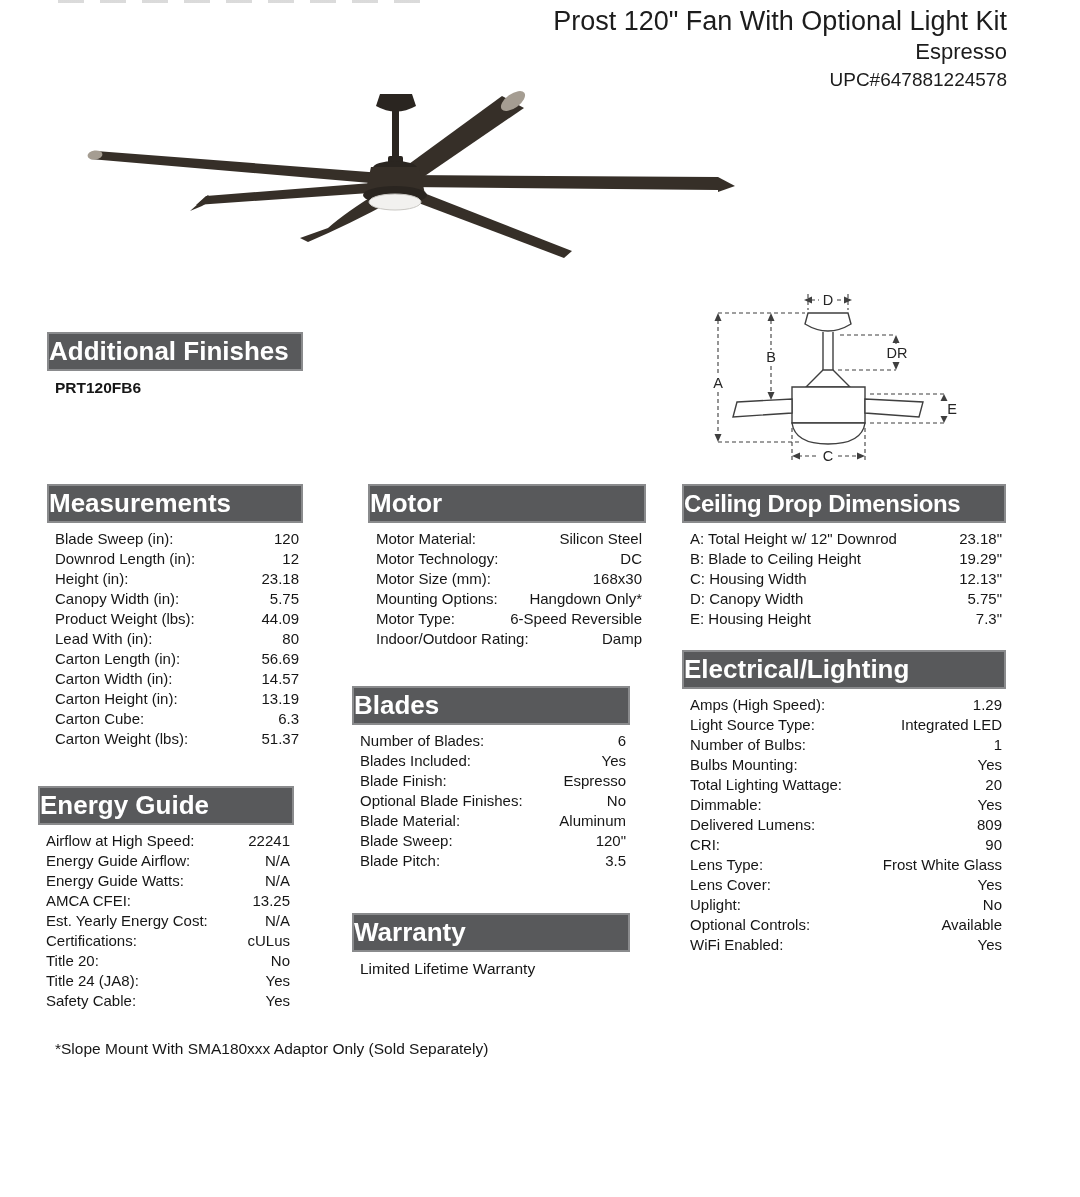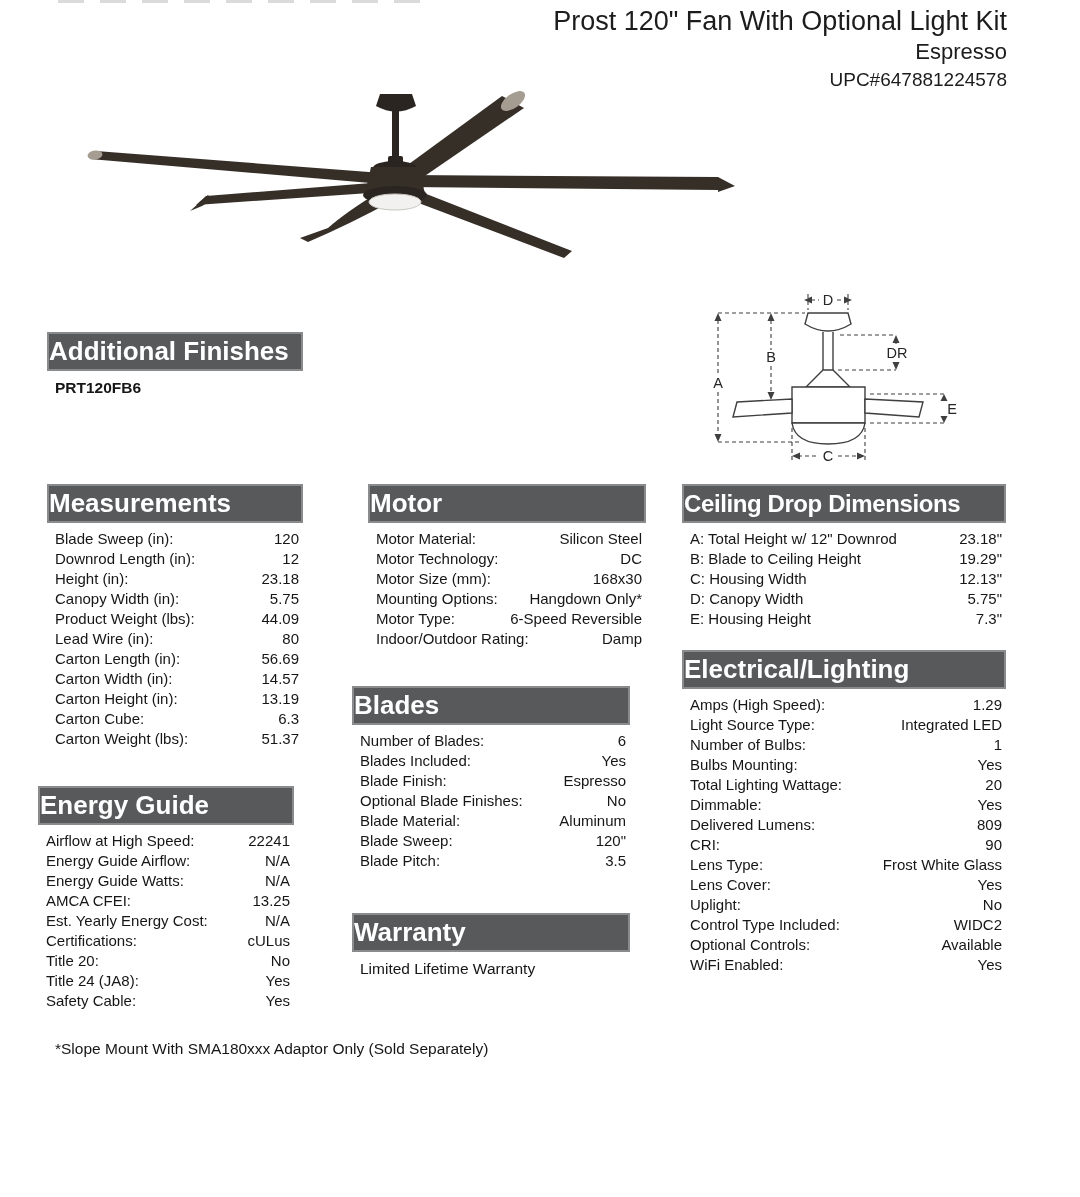--- a/index.html
+++ b/index.html
@@ -188,21 +188,21 @@
       </div>
       <div class="spec-row">
         <span class="spec-label">Canopy Width (in):</span>
         <span class="spec-value">5.75</span>
       </div>
       <div class="spec-row">
         <span class="spec-label">Product Weight (lbs):</span>
         <span class="spec-value">44.09</span>
       </div>
       <div class="spec-row">
-        <span class="spec-label">Lead Wire (in):</span>
+        <span class="spec-label">Lead With (in):</span>
         <span class="spec-value">80</span>
       </div>
       <div class="spec-row">
         <span class="spec-label">Carton Length (in):</span>
         <span class="spec-value">56.69</span>
       </div>
       <div class="spec-row">
         <span class="spec-label">Carton Width (in):</span>
         <span class="spec-value">14.57</span>
       </div>
@@ -411,24 +411,20 @@
       </div>
       <div class="spec-row">
         <span class="spec-label">Lens Cover:</span>
         <span class="spec-value">Yes</span>
       </div>
       <div class="spec-row">
         <span class="spec-label">Uplight:</span>
         <span class="spec-value">No</span>
       </div>
       <div class="spec-row">
-        <span class="spec-label">Control Type Included:</span>
-        <span class="spec-value">WIDC2</span>
-      </div>
-      <div class="spec-row">
         <span class="spec-label">Optional Controls:</span>
         <span class="spec-value">Available</span>
       </div>
       <div class="spec-row">
         <span class="spec-label">WiFi Enabled:</span>
         <span class="spec-value">Yes</span>
       </div>
     </div>
 </section>
 

